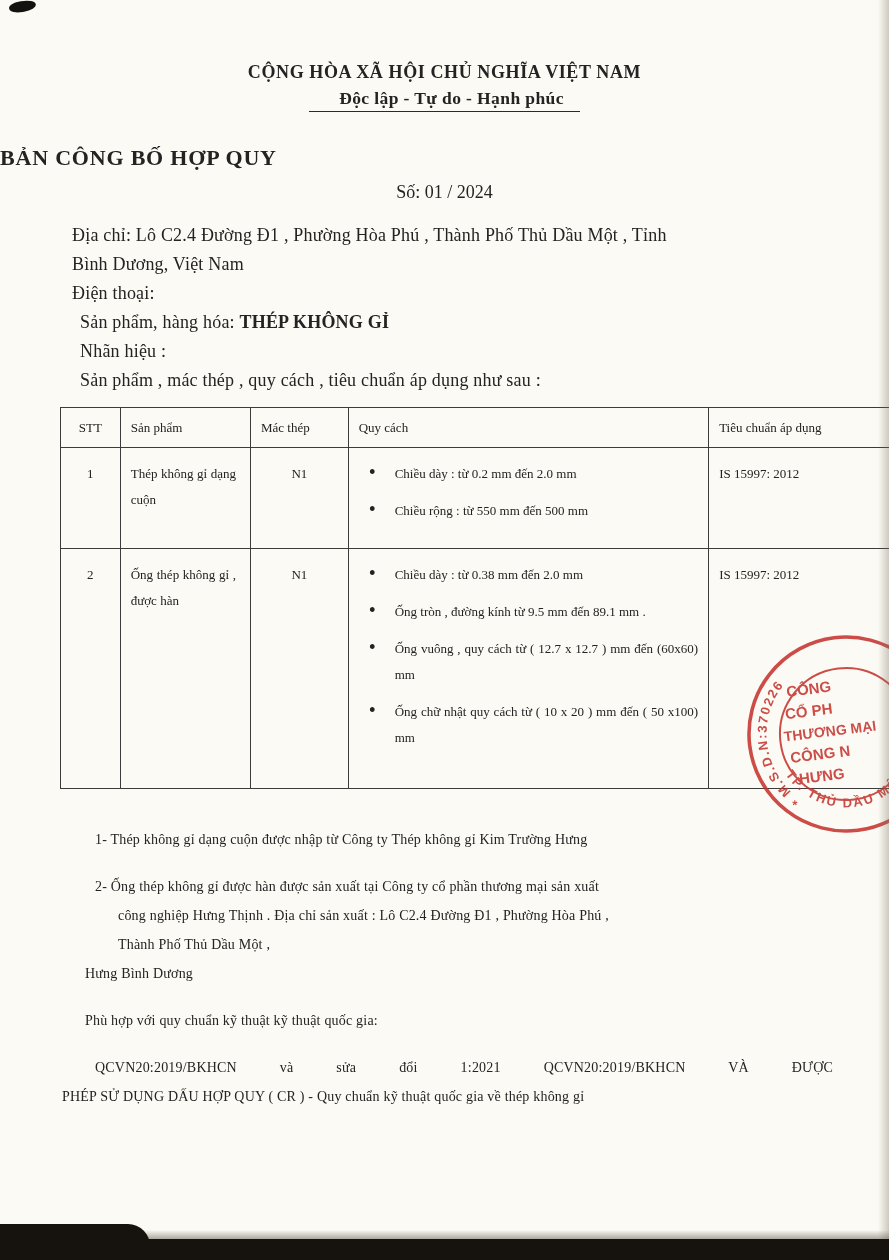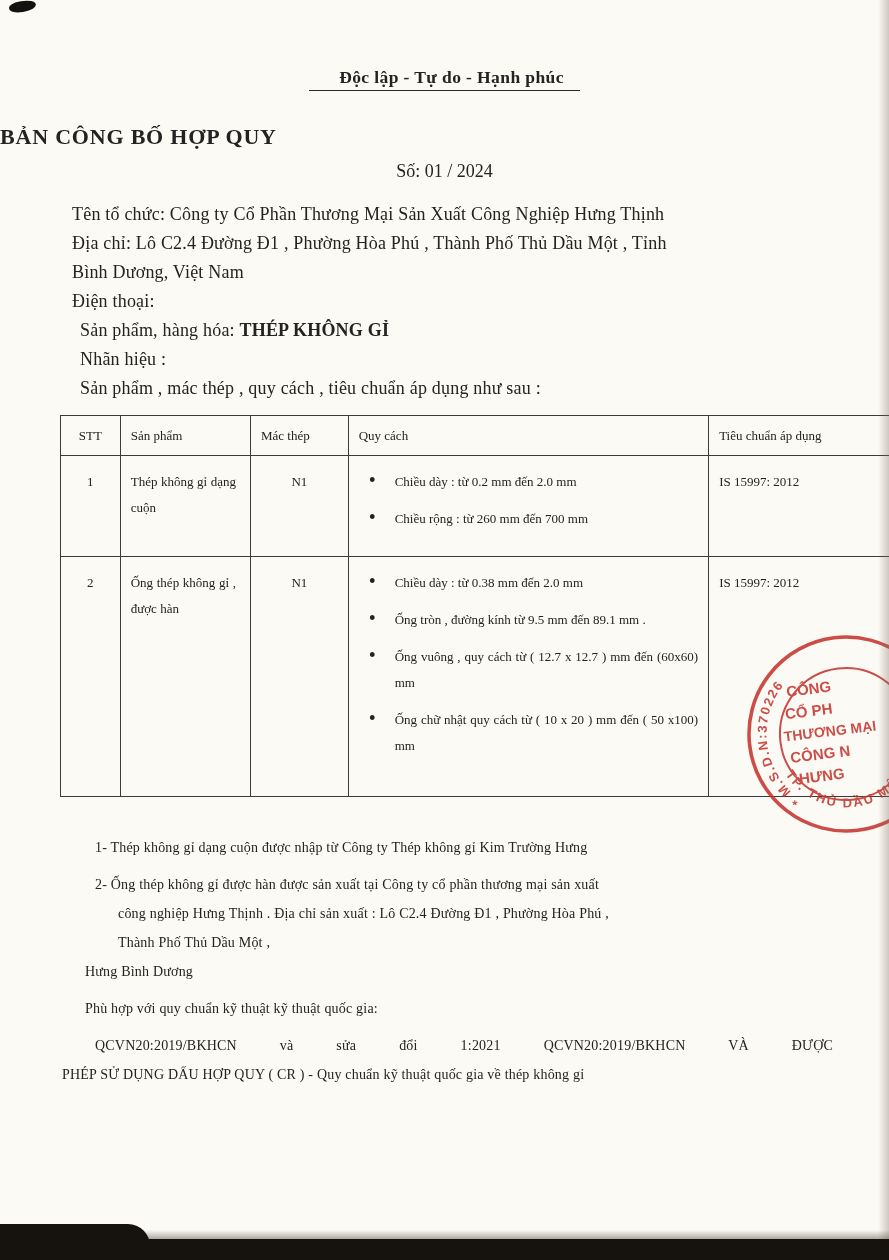--- a/index.html
+++ b/index.html
@@ -41,21 +41,21 @@
   .spec-table tr.row2 { height:240px; }
   .qc-list { list-style:none; }
   .qc-list li { position:relative; padding-left:36px; margin-bottom:11px; text-align:justify; }
   .qc-list li::before { content:"•"; position:absolute; left:10px; top:-2px; font-size:20px; }
 
   
   .notes { font-size:14px; line-height:29px; margin-top:36px; letter-spacing:.2px; }
   .ml95 { margin-left:95px; margin-right:54px; }
   .ml118 { margin-left:118px; margin-right:54px; }
   .ml85 { margin-left:85px; margin-right:54px; }
-  .gap { margin-top:8px; }
+  .gap { margin-top:18px; }
   .qcvn1 { margin-left:95px; margin-right:56px; text-align:justify; text-align-last:justify; }
   .qcvn2 { margin-left:62px; margin-right:56px; }
 
   
   .stamp { position:absolute; left:740px; top:628px; width:212px; height:212px; transform:rotate(-7deg); opacity:.85; }
   .stamp svg { width:100%; height:100%; }
   .stamp text { font-family:"Liberation Sans","DejaVu Sans",sans-serif; font-weight:700; fill:#c4302b; }
 
   
   .speck { position:absolute; left:9px; top:1px; width:27px; height:11px; background:#141210; border-radius:45% 55% 50% 50%; transform:rotate(-10deg); }
@@ -65,30 +65,30 @@
   .scan-corner { position:absolute; left:0; bottom:0; width:150px; height:36px; background:#16130f; border-radius:0 22px 0 0; }
 </style>
 </head>
 <body>
 
 <div class="page">
 
   <div class="speck"></div>
 
   <header class="doc-header">
+    <div class="nat1">CỘNG HÒA XÃ HỘI CHỦ NGHĨA VIỆT NAM</div>
     <div class="nat2-wrap">
       <span class="nat2">Độc lập - Tự do - Hạnh phúc</span>
     </div>
   </header>
 
   <h1 class="title">BẢN CÔNG BỐ HỢP QUY</h1>
   <div class="doc-no">Số: 01 / 2024</div>
 
   <section class="intro">
-    <div class="line">Tên tổ chức: Công ty Cổ Phần Thương Mại Sản Xuất Công Nghiệp Hưng Thịnh</div>
     <div class="line">Địa chỉ: Lô C2.4 Đường Đ1 , Phường Hòa Phú , Thành Phố Thủ Dầu Một , Tỉnh</div>
     <div class="line">Bình Dương, Việt Nam</div>
     <div class="line">Điện thoại:</div>
     <div class="line indent"><span>Sản phẩm, hàng hóa: </span><b>THÉP KHÔNG GỈ</b></div>
     <div class="line indent">Nhãn hiệu :</div>
     <div class="line indent">Sản phẩm , mác thép , quy cách , tiêu chuẩn áp dụng như sau :</div>
   </section>
 
   <table class="spec-table">
     <colgroup>
@@ -108,21 +108,21 @@
       </tr>
     </thead>
     <tbody>
       <tr class="row1">
         <td class="c-stt">1</td>
         <td class="c-sp">Thép không gỉ dạng cuộn</td>
         <td class="c-mt">N1</td>
         <td class="c-qc">
           <ul class="qc-list">
             <li>Chiều dày : từ 0.2 mm đến 2.0 mm</li>
-            <li>Chiều rộng : từ 260 mm đến 700 mm</li>
+            <li>Chiều rộng : từ 550 mm đến 500 mm</li>
           </ul>
         </td>
         <td class="c-tc">IS 15997: 2012</td>
       </tr>
       <tr class="row2">
         <td class="c-stt">2</td>
         <td class="c-sp">Ống thép không gỉ , được hàn</td>
         <td class="c-mt">N1</td>
         <td class="c-qc">
           <ul class="qc-list">

